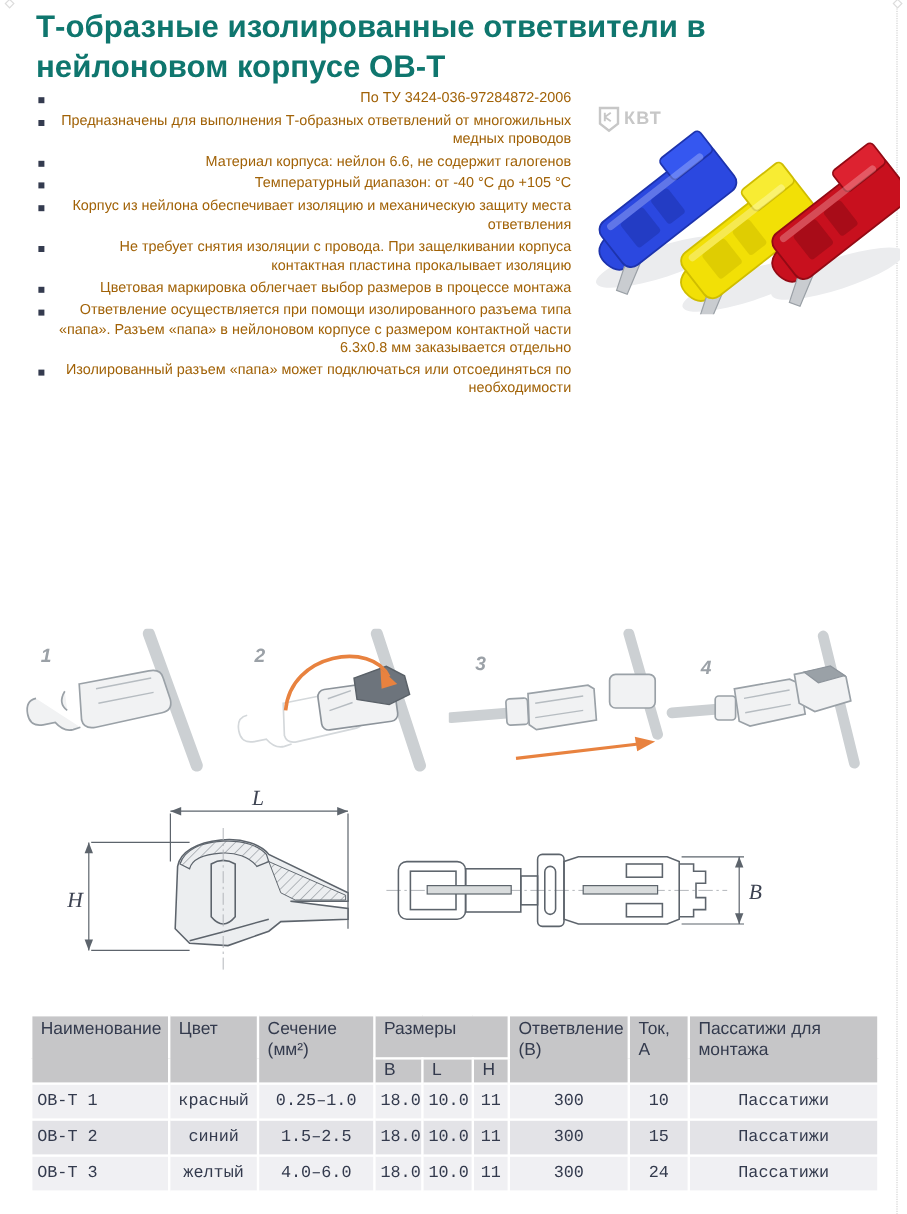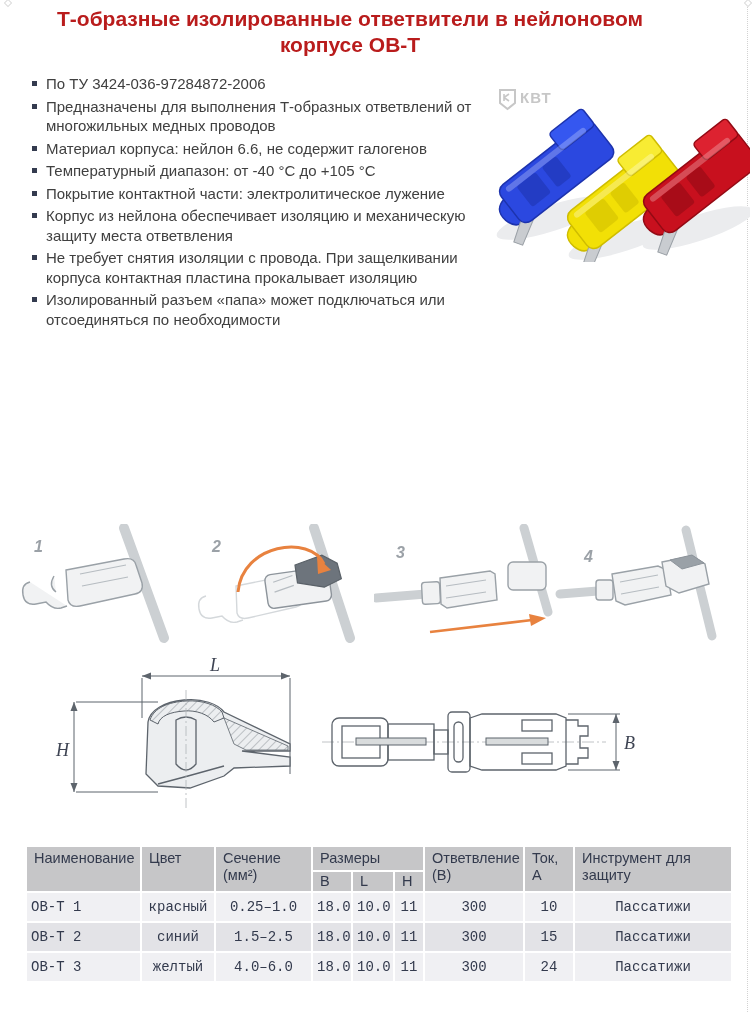--- a/index.html
+++ b/index.html
@@ -8,44 +8,44 @@
     position:relative; width:756px; height:1012px; background:#ffffff;
     font-family:"Liberation Sans", sans-serif; overflow:hidden;
   }
   
   .cut-line { position:absolute; right:8px; top:0; bottom:0; border-left:1px dotted #d2d2d2; }
   .corner-mark { position:absolute; top:0px; width:6px; height:6px; border:1px solid #dcdcdc; transform:rotate(45deg); background:#fff; }
   .corner-mark.left { left:5px; } .corner-mark.right { left:745px; }
 
   .title {
     position:absolute; left:30px; top:6px; width:640px;
-    font-size:21px; font-weight:700; color:#b91c1c; line-height:1.25;text-align:center;
+    font-size:26px; font-weight:700; color:#0f766e; line-height:1.25;
   }
 
   ul.features { position:absolute; left:30px; top:74px; width:446px; list-style:none; }
   ul.features li {
     position:relative; padding-left:16px; margin-bottom:3px;
-    font-size:15px; line-height:1.3; color:#404040;
+    font-size:12px; line-height:1.3; color:#a16207;text-align:right;
   }
   ul.features li::before {
     content:""; position:absolute; left:2px; top:7px; width:5px; height:5px; background:#343b4f;
   }
 
   .photo { position:absolute; left:486px; top:78px; width:264px; height:184px; overflow:hidden; }
 
   .steps { position:absolute; left:14px; top:524px; display:flex; }
   .step { width:180px; height:120px; position:relative; }
 
   .dim-front { position:absolute; left:38px; top:656px; }
   .dim-side  { position:absolute; left:316px; top:684px; }
 
   table.spec { position:absolute; left:25px; top:845px; width:706px;
     border-collapse:collapse; font-size:14px; color:#333a4d; table-layout:fixed; }
   table.spec th, table.spec td { border:2px solid #ffffff; font-weight:400; }
-  table.spec thead th { background:#c6c6c8; text-align:left; vertical-align:top; padding:3px 4px 3px 7px; line-height:1.15; font-size:14.5px; }
+  table.spec thead th { background:#c6c6c8; text-align:left; vertical-align:top; padding:3px 4px 14px 7px; line-height:1.15; font-size:14.5px; }
   table.spec thead tr.sub th { padding-top:1px; padding-bottom:2px; }
   table.spec tbody td { padding:6px 4px; height:20px;font-family:Liberation Mono, monospace; }
   table.spec tbody tr:nth-child(odd)  td { background:#f0f0f3; }
   table.spec tbody tr:nth-child(even) td { background:#e3e3e7; }
   td.al { text-align:left; padding-left:8px; }
   td.ac { text-align:center; }
   td.asub { text-align:center; padding-left:7px; }
 
   .lineart { stroke:#9aa1a7; fill:#f1f2f3; stroke-width:1.4; }
   .ghost   { stroke:#d4d8db; fill:none; stroke-width:1.4; }
@@ -65,23 +65,24 @@
   <div class="corner-mark left"></div>
   <div class="corner-mark right"></div>
 
   <h1 class="title">Т-образные изолированные ответвители в нейлоновом корпусе ОВ-Т</h1>
 
   <ul class="features">
     <li>По ТУ 3424-036-97284872-2006</li>
     <li>Предназначены для выполнения Т-образных ответвлений от многожильных медных проводов</li>
     <li>Материал корпуса: нейлон 6.6, не содержит галогенов</li>
     <li>Температурный диапазон: от -40 °С до +105 °С</li>
-    <li>Покрытие контактной части: электролитическое лужение</li>
     <li>Корпус из нейлона обеспечивает изоляцию и механическую защиту места ответвления</li>
     <li>Не требует снятия изоляции с провода. При защелкивании корпуса контактная пластина прокалывает изоляцию</li>
+    <li>Цветовая маркировка облегчает выбор размеров в процессе монтажа</li>
+    <li>Ответвление осуществляется при помощи изолированного разъема типа «папа». Разъем «папа» в нейлоновом корпусе с размером контактной части 6.3х0.8 мм заказывается отдельно</li>
     <li>Изолированный разъем «папа» может подключаться или отсоединяться по необходимости</li>
   </ul>
 
   <div class="photo">
     <svg width="264" height="184" viewBox="0 0 264 184">
 
       <g>
         <path d="M14 12 h15 v13 l-7.5 6 l-7.5 -6 Z" fill="none" stroke="#c7c7c7" stroke-width="2"></path>
         <path d="M18 16 v7 m0 -3.5 l5 -3.5 m-5 3.5 l5 3.5" stroke="#c7c7c7" stroke-width="1.6" fill="none"></path>
         <text x="34" y="25" class="wm-text">КВТ</text>
@@ -245,21 +246,21 @@
         <col style="width:158px">
     </colgroup>
     <thead>
       <tr>
         <th rowspan="2">Наименование</th>
         <th rowspan="2">Цвет</th>
         <th rowspan="2">Сечение (мм²)</th>
         <th colspan="3">Размеры</th>
         <th rowspan="2">Ответвление (В)</th>
         <th rowspan="2">Ток, А</th>
-        <th rowspan="2">Инструмент для защиту</th>
+        <th rowspan="2">Пассатижи для монтажа</th>
       </tr>
       <tr class="sub">
         <th>B</th>
         <th>L</th>
         <th>H</th>
       </tr>
     </thead>
     <tbody>
       <tr>
         <td class="al">ОВ-Т 1</td>

